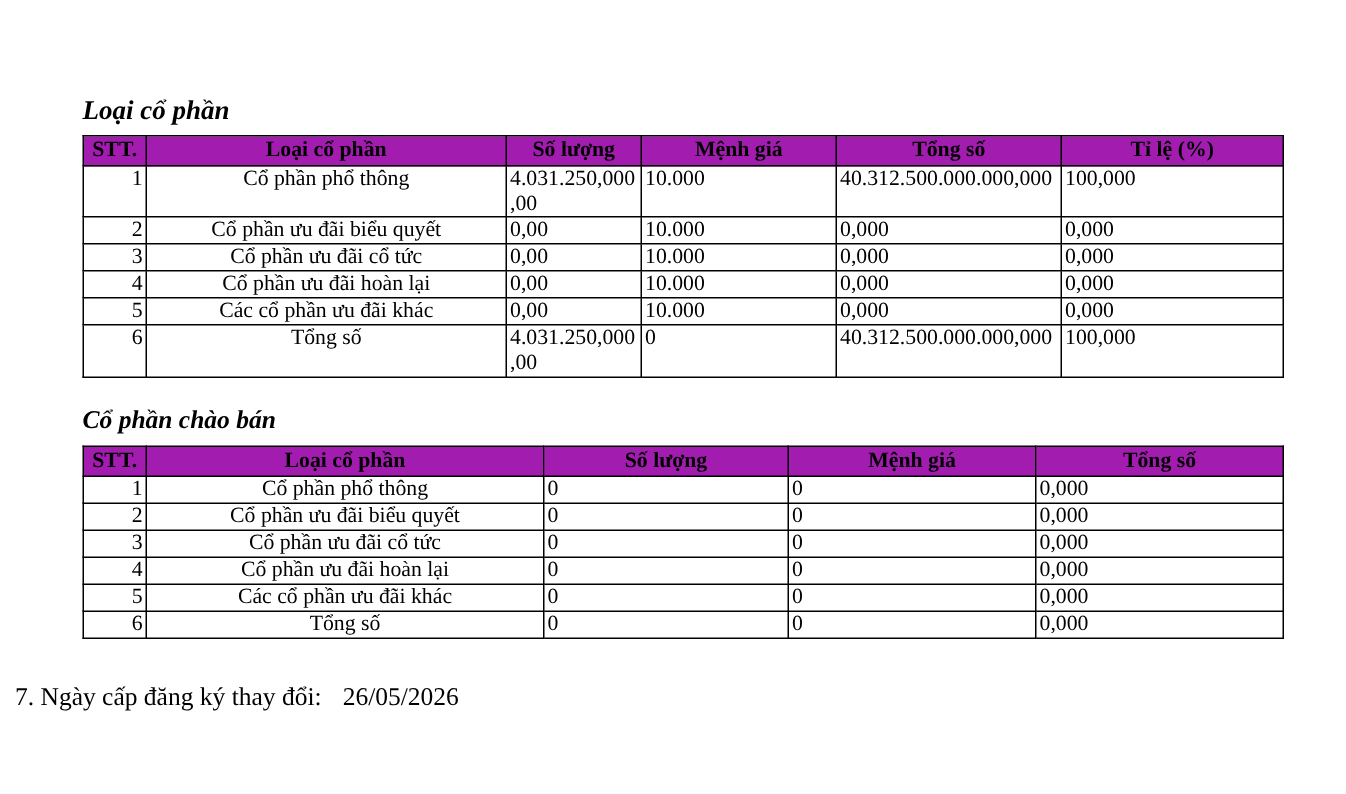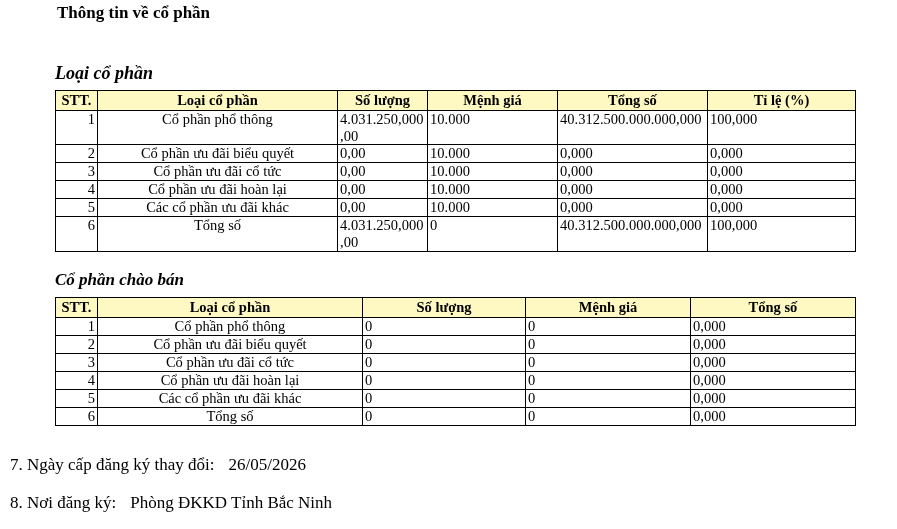--- a/index.html
+++ b/index.html
@@ -65,21 +65,21 @@
     table-layout: fixed;
   }
   table.doc th, table.doc td {
     border: 1px solid #000000;
     padding: 0 2px;
     vertical-align: top;
     line-height: 1.15;
     height: 17px;
   }
   table.doc thead th {
-    background: #fef9c3;
+    background: #a21caf;
     font-weight: bold;
     font-size: 14.5px;
     height: 19px;
     vertical-align: middle;
   }
   .t1 {
     left: 55px;
     top: 90px;
     width: 800px;
   }
@@ -101,21 +101,20 @@
   .f7 { left: 10px; top: 455px; }
   .f8 { left: 10px; top: 493px; }
   .footer-line .lbl { font-weight: normal; text-align: center; }
   .footer-line .val { font-weight: normal; margin-left: 14px; font-size: 17px; }
 </style>
 </head>
 <body>
 
 <div class="page">
 
-  <div class="sec-title heading-bold">Thông tin về cổ phần</div>
 
 
   <div class="subtitle-1">Loại cổ phần</div>
 
   <table class="doc t1">
     <colgroup>
       <col style="width:42px">
       <col style="width:240px">
       <col style="width:90px">
       <col style="width:130px">
@@ -246,17 +245,14 @@
         <td class="c-num">0</td>
         <td class="c-num">0,000</td>
       </tr>
     </tbody>
   </table>
 
   <div class="footer-line f7">
     <span class="lbl">7. Ngày cấp đăng ký thay đổi:</span><span class="val">26/05/2026</span>
   </div>
 
-  <div class="footer-line f8">
-    <span class="lbl">8. Nơi đăng ký:</span><span class="val">Phòng ĐKKD Tỉnh Bắc Ninh</span>
-  </div>
 
 </div>
 
 </body></html>

